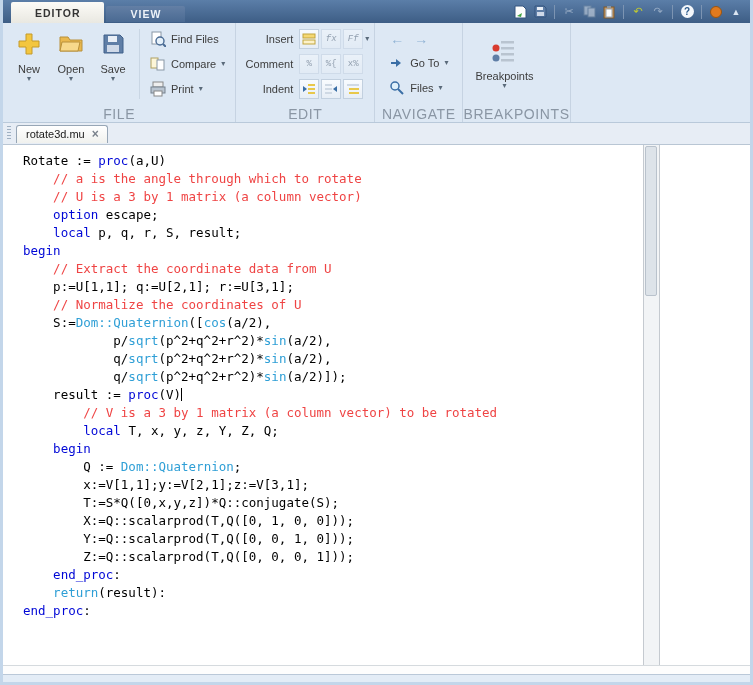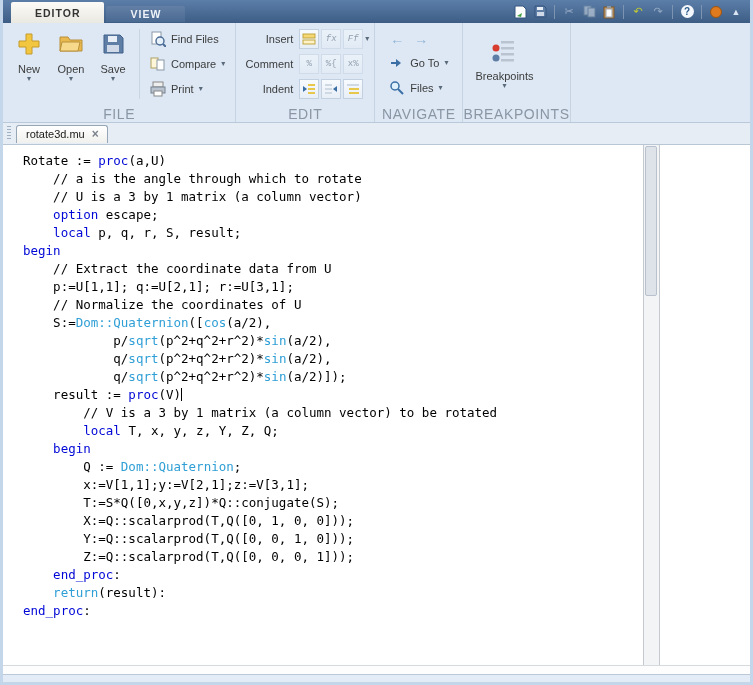--- a/index.html
+++ b/index.html
@@ -99,21 +99,21 @@
   .editor{position:relative;height:529px;background:#fff;}
   .code{
     position:absolute;left:0;top:0;width:641px;bottom:9px;
     padding:7px 0 0 20px;
     font-family:"DejaVu Sans Mono",monospace;font-size:12.5px;line-height:18px;
     border-right:1px solid #c5cad0;overflow:hidden;
   }
   .code-line{white-space:pre;height:18px;}
   .tok-p{color:#000;}
   .tok-k{color:#0007d6;font-weight:normal;}
-  .tok-c{color:#000000;}
+  .tok-c{color:#ef4444;}
   .tok-f{color:#2f9fd6;}
   .caret{display:inline-block;width:1px;height:13px;background:#000;vertical-align:-2px;}
   .vscroll{
     position:absolute;left:641px;top:0;width:16px;bottom:9px;
     background:#f2f4f6;border-right:1px solid #c5cad0;
   }
   .vthumb{position:absolute;top:1px;left:1px;right:2px;height:150px;background:#dde3e9;border:1px solid #b9c2cc;border-radius:2px;}
   .editor-bottom{position:absolute;left:0;right:0;bottom:0;height:9px;border-top:1px solid #d5dade;background:#fdfdfd;}
   
   .bottomstrip{height:8px;background:#e3ecf6;border-top:1px solid #bac8d8;}

